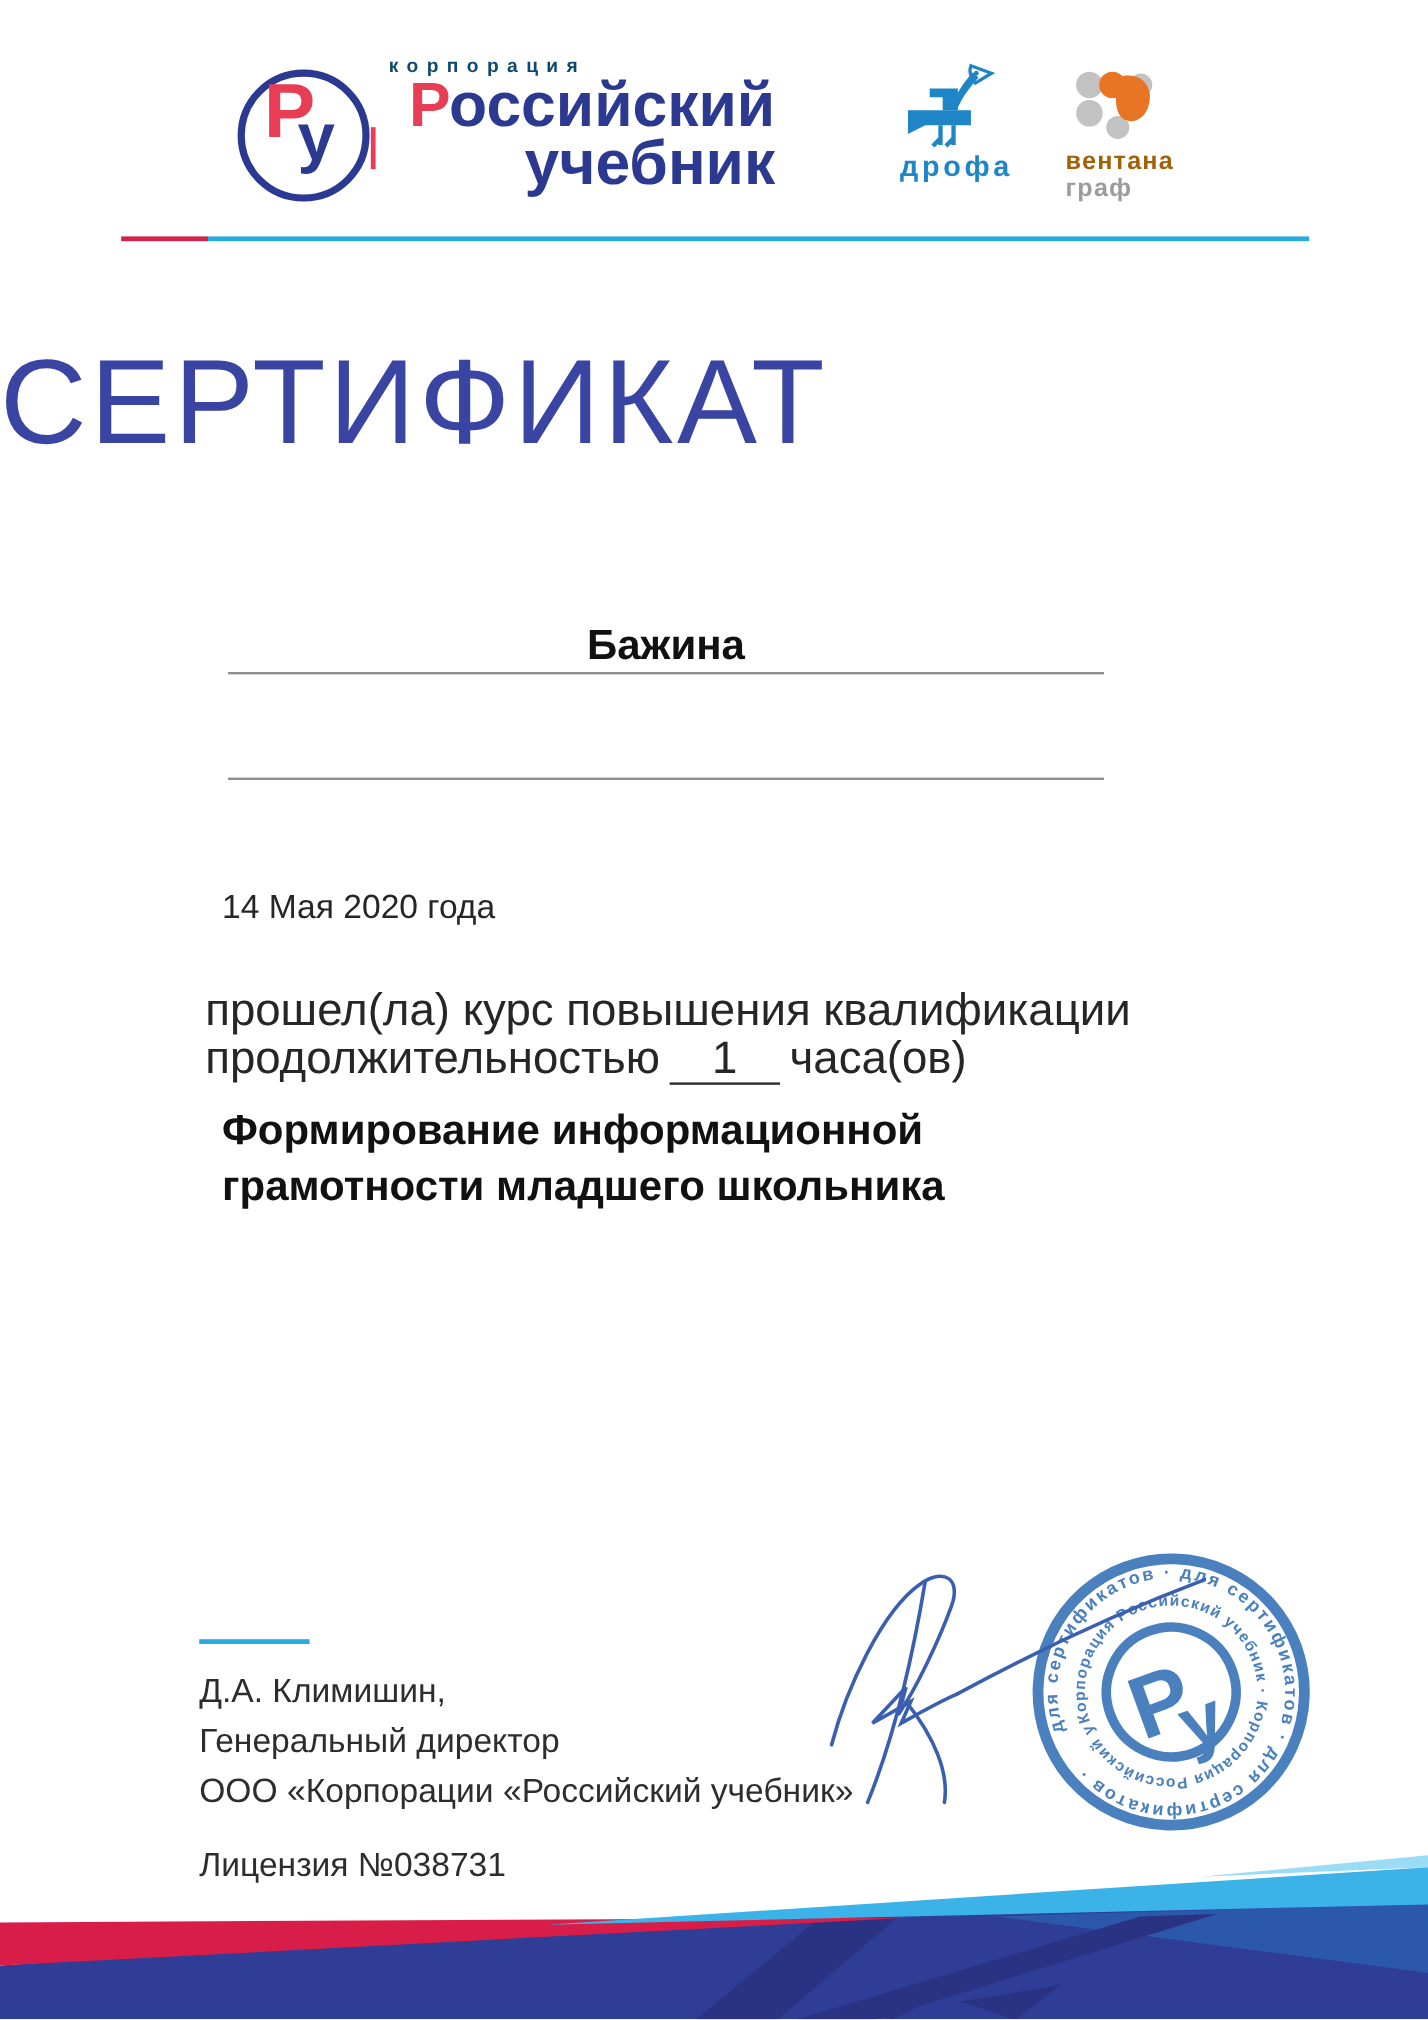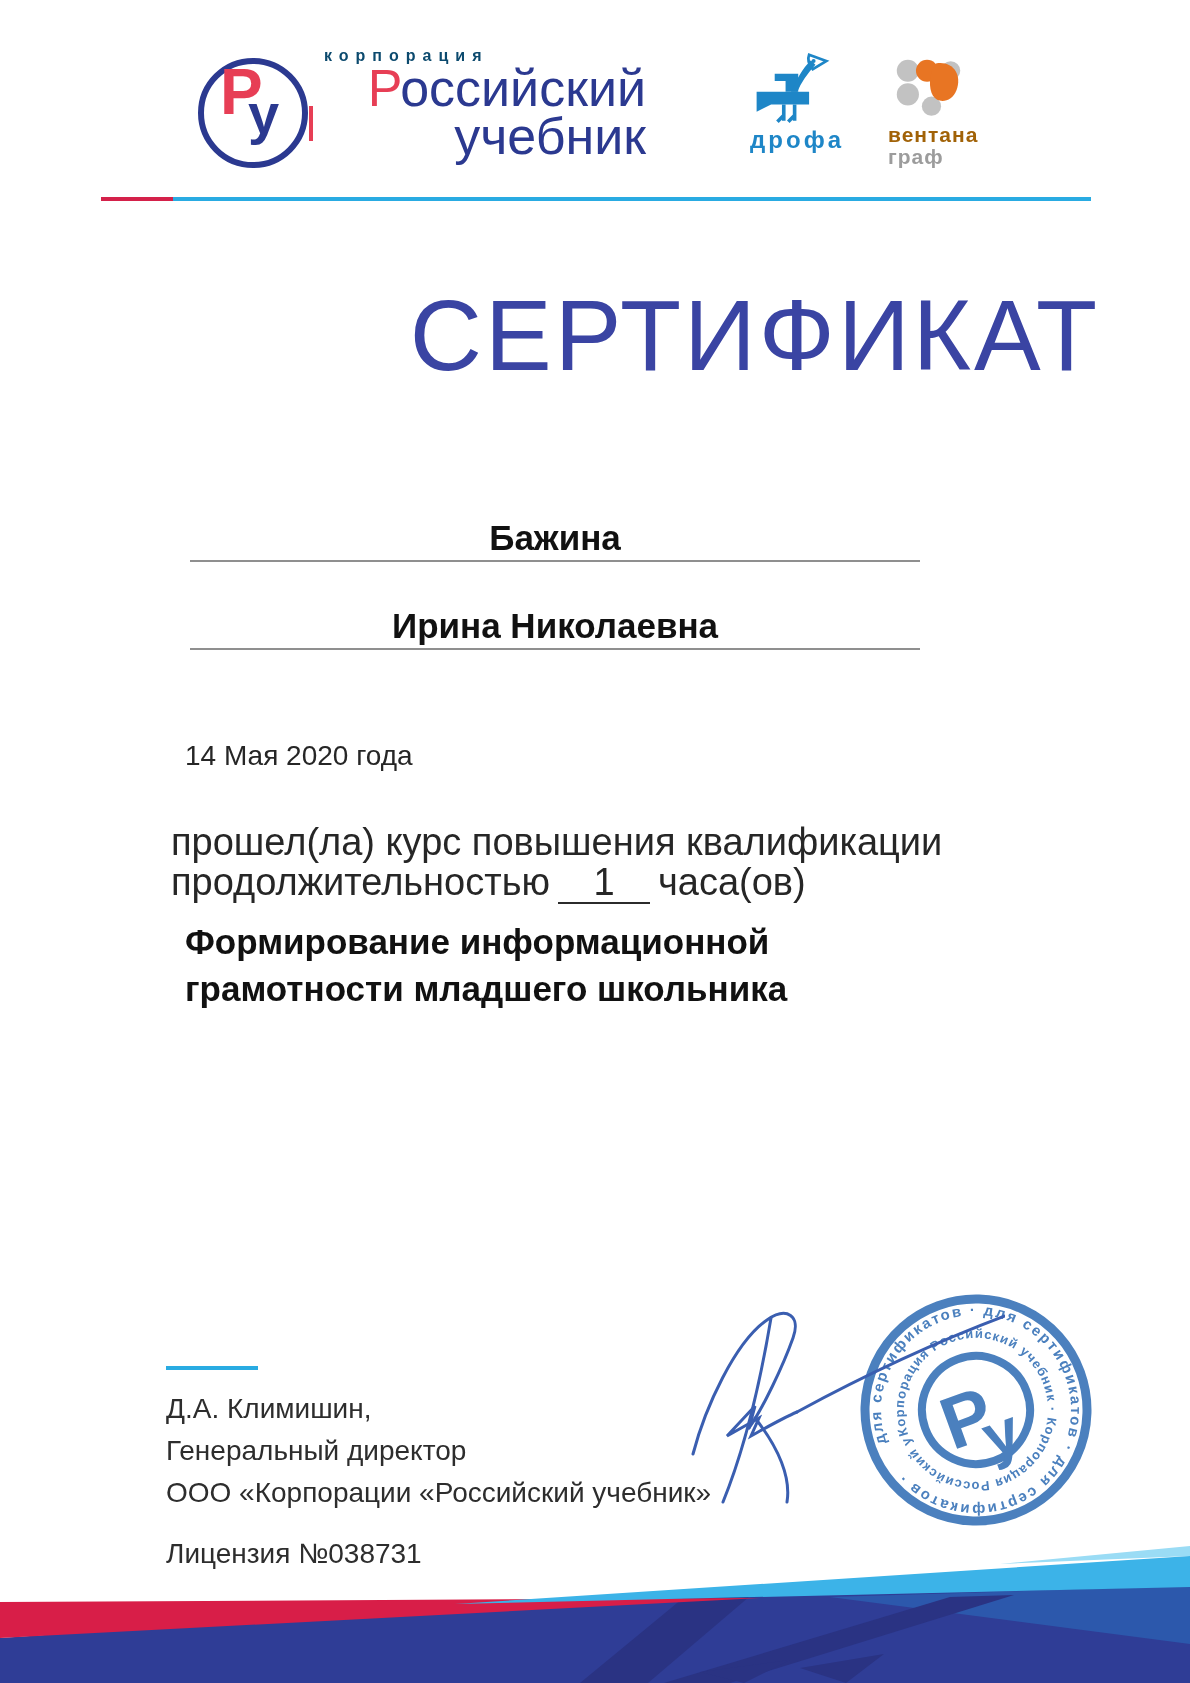--- a/index.html
+++ b/index.html
@@ -7,33 +7,33 @@
         font-family:"Liberation Sans",sans-serif;color:#262626;}
   .abs{position:absolute;}
 
   
   .logo-circle{left:198px;top:58px;width:98px;height:98px;border:6px solid #2B3990;border-radius:50%;}
   .logo-circle .p{position:absolute;left:16px;top:-4px;font-size:64px;font-weight:bold;color:#E73E55;line-height:1;}
   .logo-circle .u{position:absolute;left:44px;top:22px;font-size:56px;font-weight:bold;color:#2B3990;line-height:1;}
   .logo-divider{left:309px;top:106px;width:4px;height:35px;background:#E73E55;}
   .corp-label{left:324px;top:47px;font-size:16px;letter-spacing:7px;color:#0c4a6e;font-weight:bold;}
   .wordmark{left:324px;top:64px;width:322px;text-align:right;font-size:52px;line-height:48px;
-            color:#2B3990;font-weight:400;letter-spacing:0px;}
+            color:#2B3990;font-weight:700;letter-spacing:0px;}
   .wordmark .first{color:#E73E55;}
   .drofa-icon{left:745px;top:52px;}
   .drofa-label{left:738px;top:126px;width:106px;text-align:right;font-size:24px;letter-spacing:3px;
                color:#1E86C7;font-weight:600;}
   .ventana-icon{left:893px;top:56px;}
   .ventana-l1{left:888px;top:123px;font-size:21px;font-weight:bold;color:#a16207;letter-spacing:1px;}
   .ventana-l2{left:888px;top:145px;font-size:21px;font-weight:bold;color:#9C9C9C;letter-spacing:1px;}
   .header-rule{left:101px;top:197px;width:990px;height:4px;
                background:linear-gradient(to right,#D4214A 0,#D4214A 72px,#29ABE2 72px,#29ABE2 100%);}
 
   
-  .cert-title{left:0;top:278px;width:1100px;text-align:right;font-size:100px;font-weight:400;
+  .cert-title{left:0;top:278px;width:1100px;text-align:left;font-size:100px;font-weight:400;
               letter-spacing:3px;color:#3A44A3;}
 
   
   .name-line{left:190px;width:730px;text-align:center;font-size:35px;font-weight:bold;color:#111;}
   .last-name{top:518px;}
   .first-name{top:606px;}
   .uline{left:190px;width:730px;height:2px;background:#8F8F8F;}
   .uline1{top:560px;} .uline2{top:648px;}
 
   
@@ -94,21 +94,20 @@
   </svg>
   <div class="abs ventana-l1">вентана</div>
   <div class="abs ventana-l2">граф</div>
 
   <div class="abs header-rule"></div>
 
   <div class="abs cert-title">СЕРТИФИКАТ</div>
 
   <div class="abs name-line last-name">Бажина</div>
   <div class="abs uline uline1"></div>
-  <div class="abs name-line first-name">Ирина Николаевна</div>
   <div class="abs uline uline2"></div>
 
   <div class="abs date-line">14 Мая 2020 года</div>
 
   <div class="abs course-par">
     <div>прошел(ла) курс повышения квалификации</div>
     <div>
       <span>продолжительностью</span><span class="hours-blank">1</span><span>часа(ов)</span>
     </div>
   </div>

